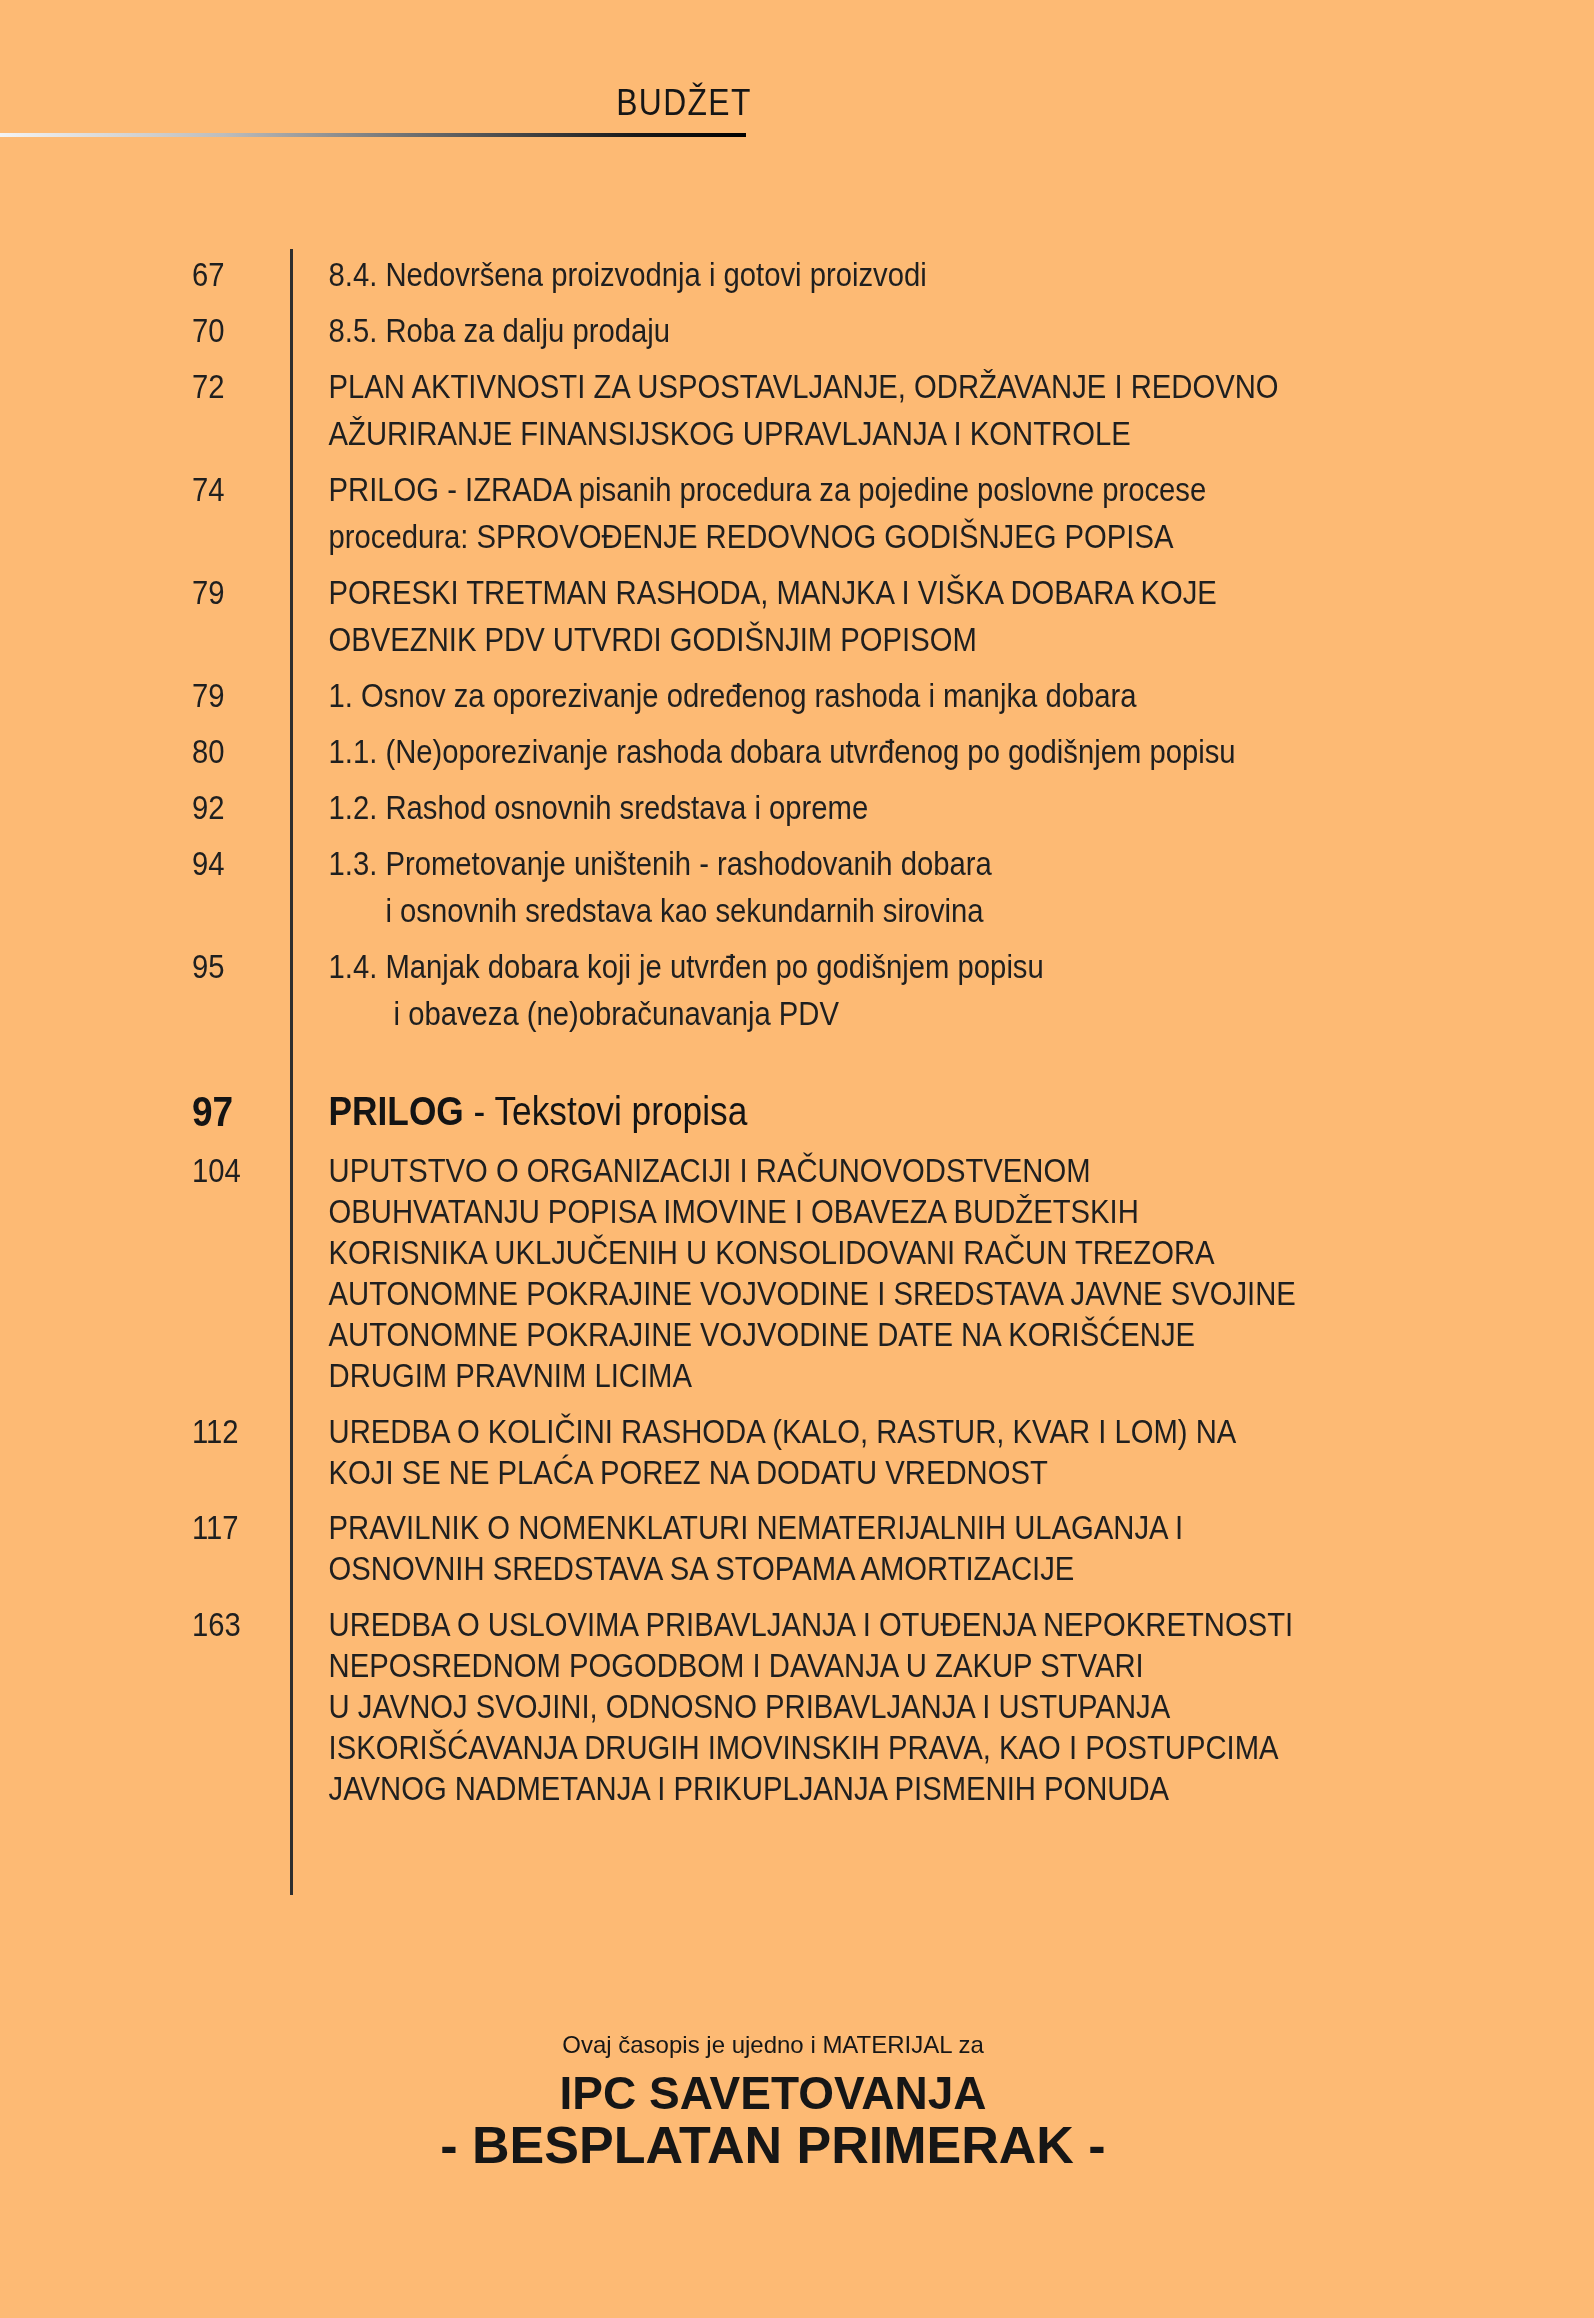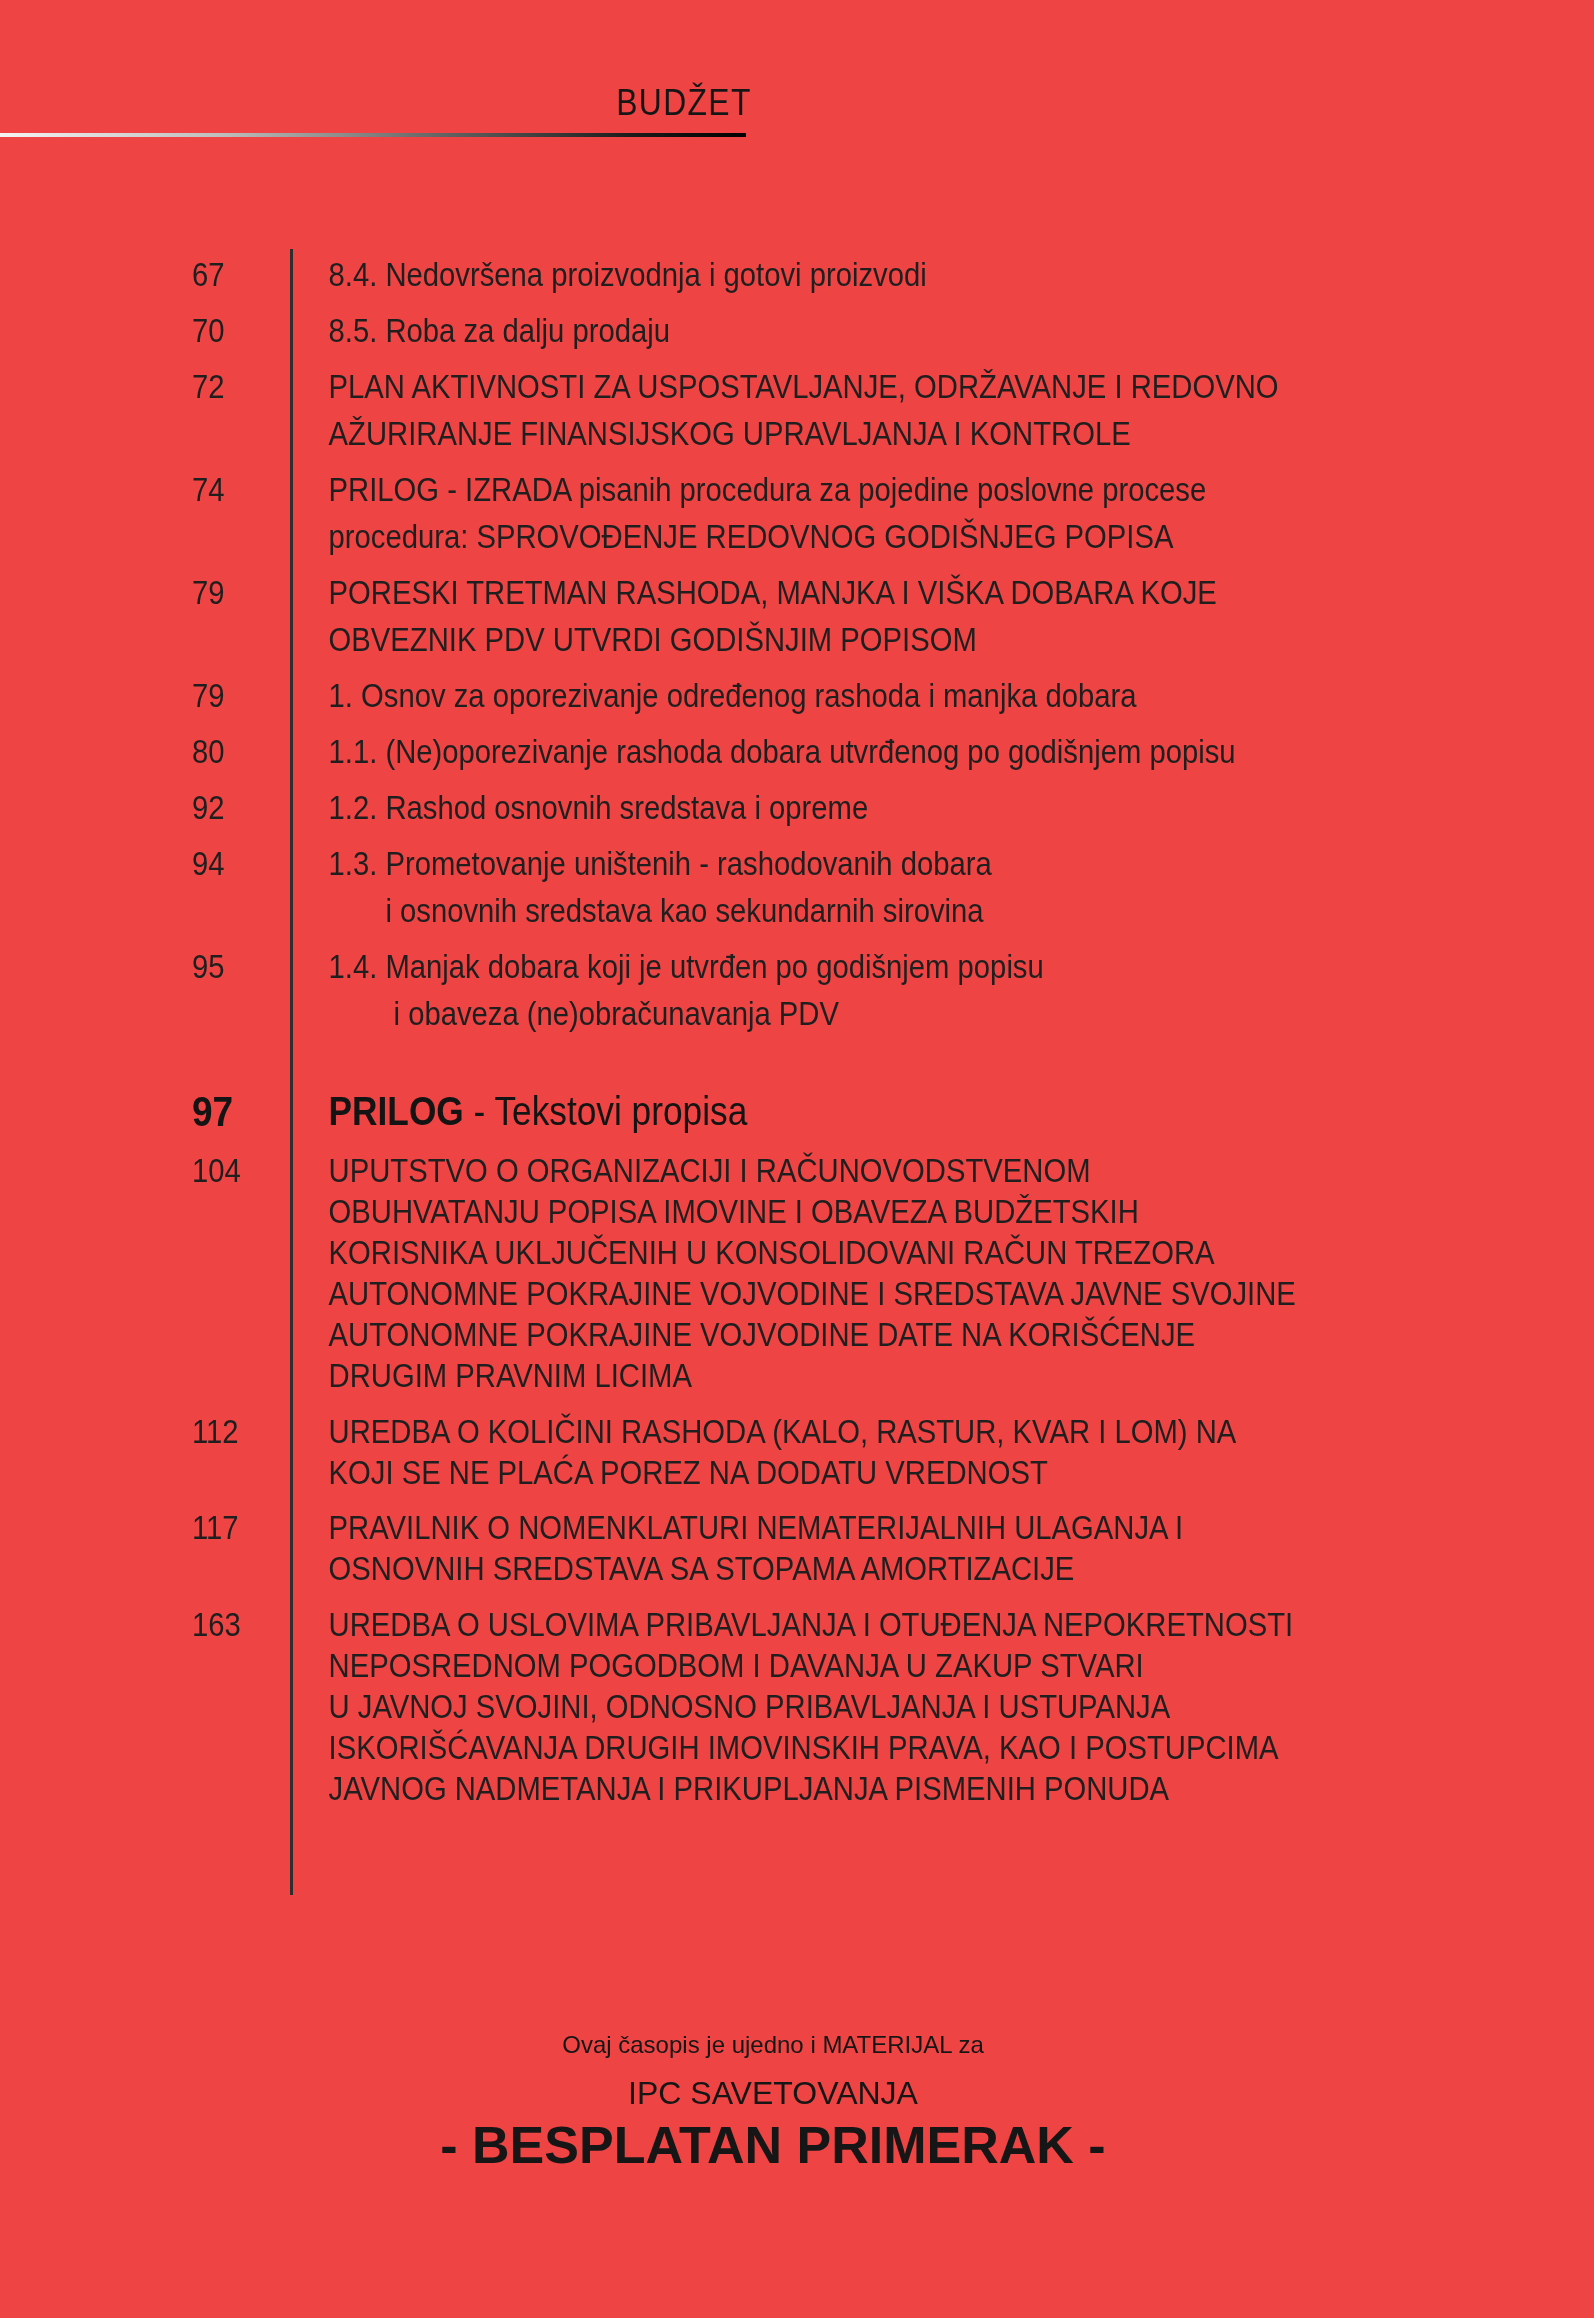--- a/index.html
+++ b/index.html
@@ -1,21 +1,21 @@
 <!DOCTYPE html>
 <html style="font-size:13px"><head>
 <meta charset="utf-8">
 <style>
   * { margin: 0; padding: 0; box-sizing: border-box; }
   html, body { background: #ffffff; }
   .page {
     position: relative;
     width: 1594px;
     height: 2319px;
-    background: #ef4444;
+    background: #fdba74;
     overflow: hidden;
     font-family: "Liberation Sans", "DejaVu Sans", sans-serif;
     color: #1f1f1f;
   }
 
   
   .header-title {
     position: absolute;
     top: 82px;
     left: 684px;
@@ -85,21 +85,21 @@
   
   .footer {
     position: absolute;
     left: 0;
     top: 2020px;
     width: 1546px;
     text-align: center;
     color: #161616;
   }
   .footer-line1 { font-size: 24px; line-height: 49px; font-weight: 400; }
-  .footer-line2 { font-size: 32px; line-height: 49px; font-weight: 400; }
+  .footer-line2 { font-size: 46px; line-height: 49px; font-weight: 700; }
   .footer-line3 { font-size: 52px; line-height: 54px; font-weight: 700; }
 </style>
 </head>
 <body>
 
 <div class="page">
 
   <div class="header-title">BUDŽET</div>
 
   <div class="header-rule"></div>

